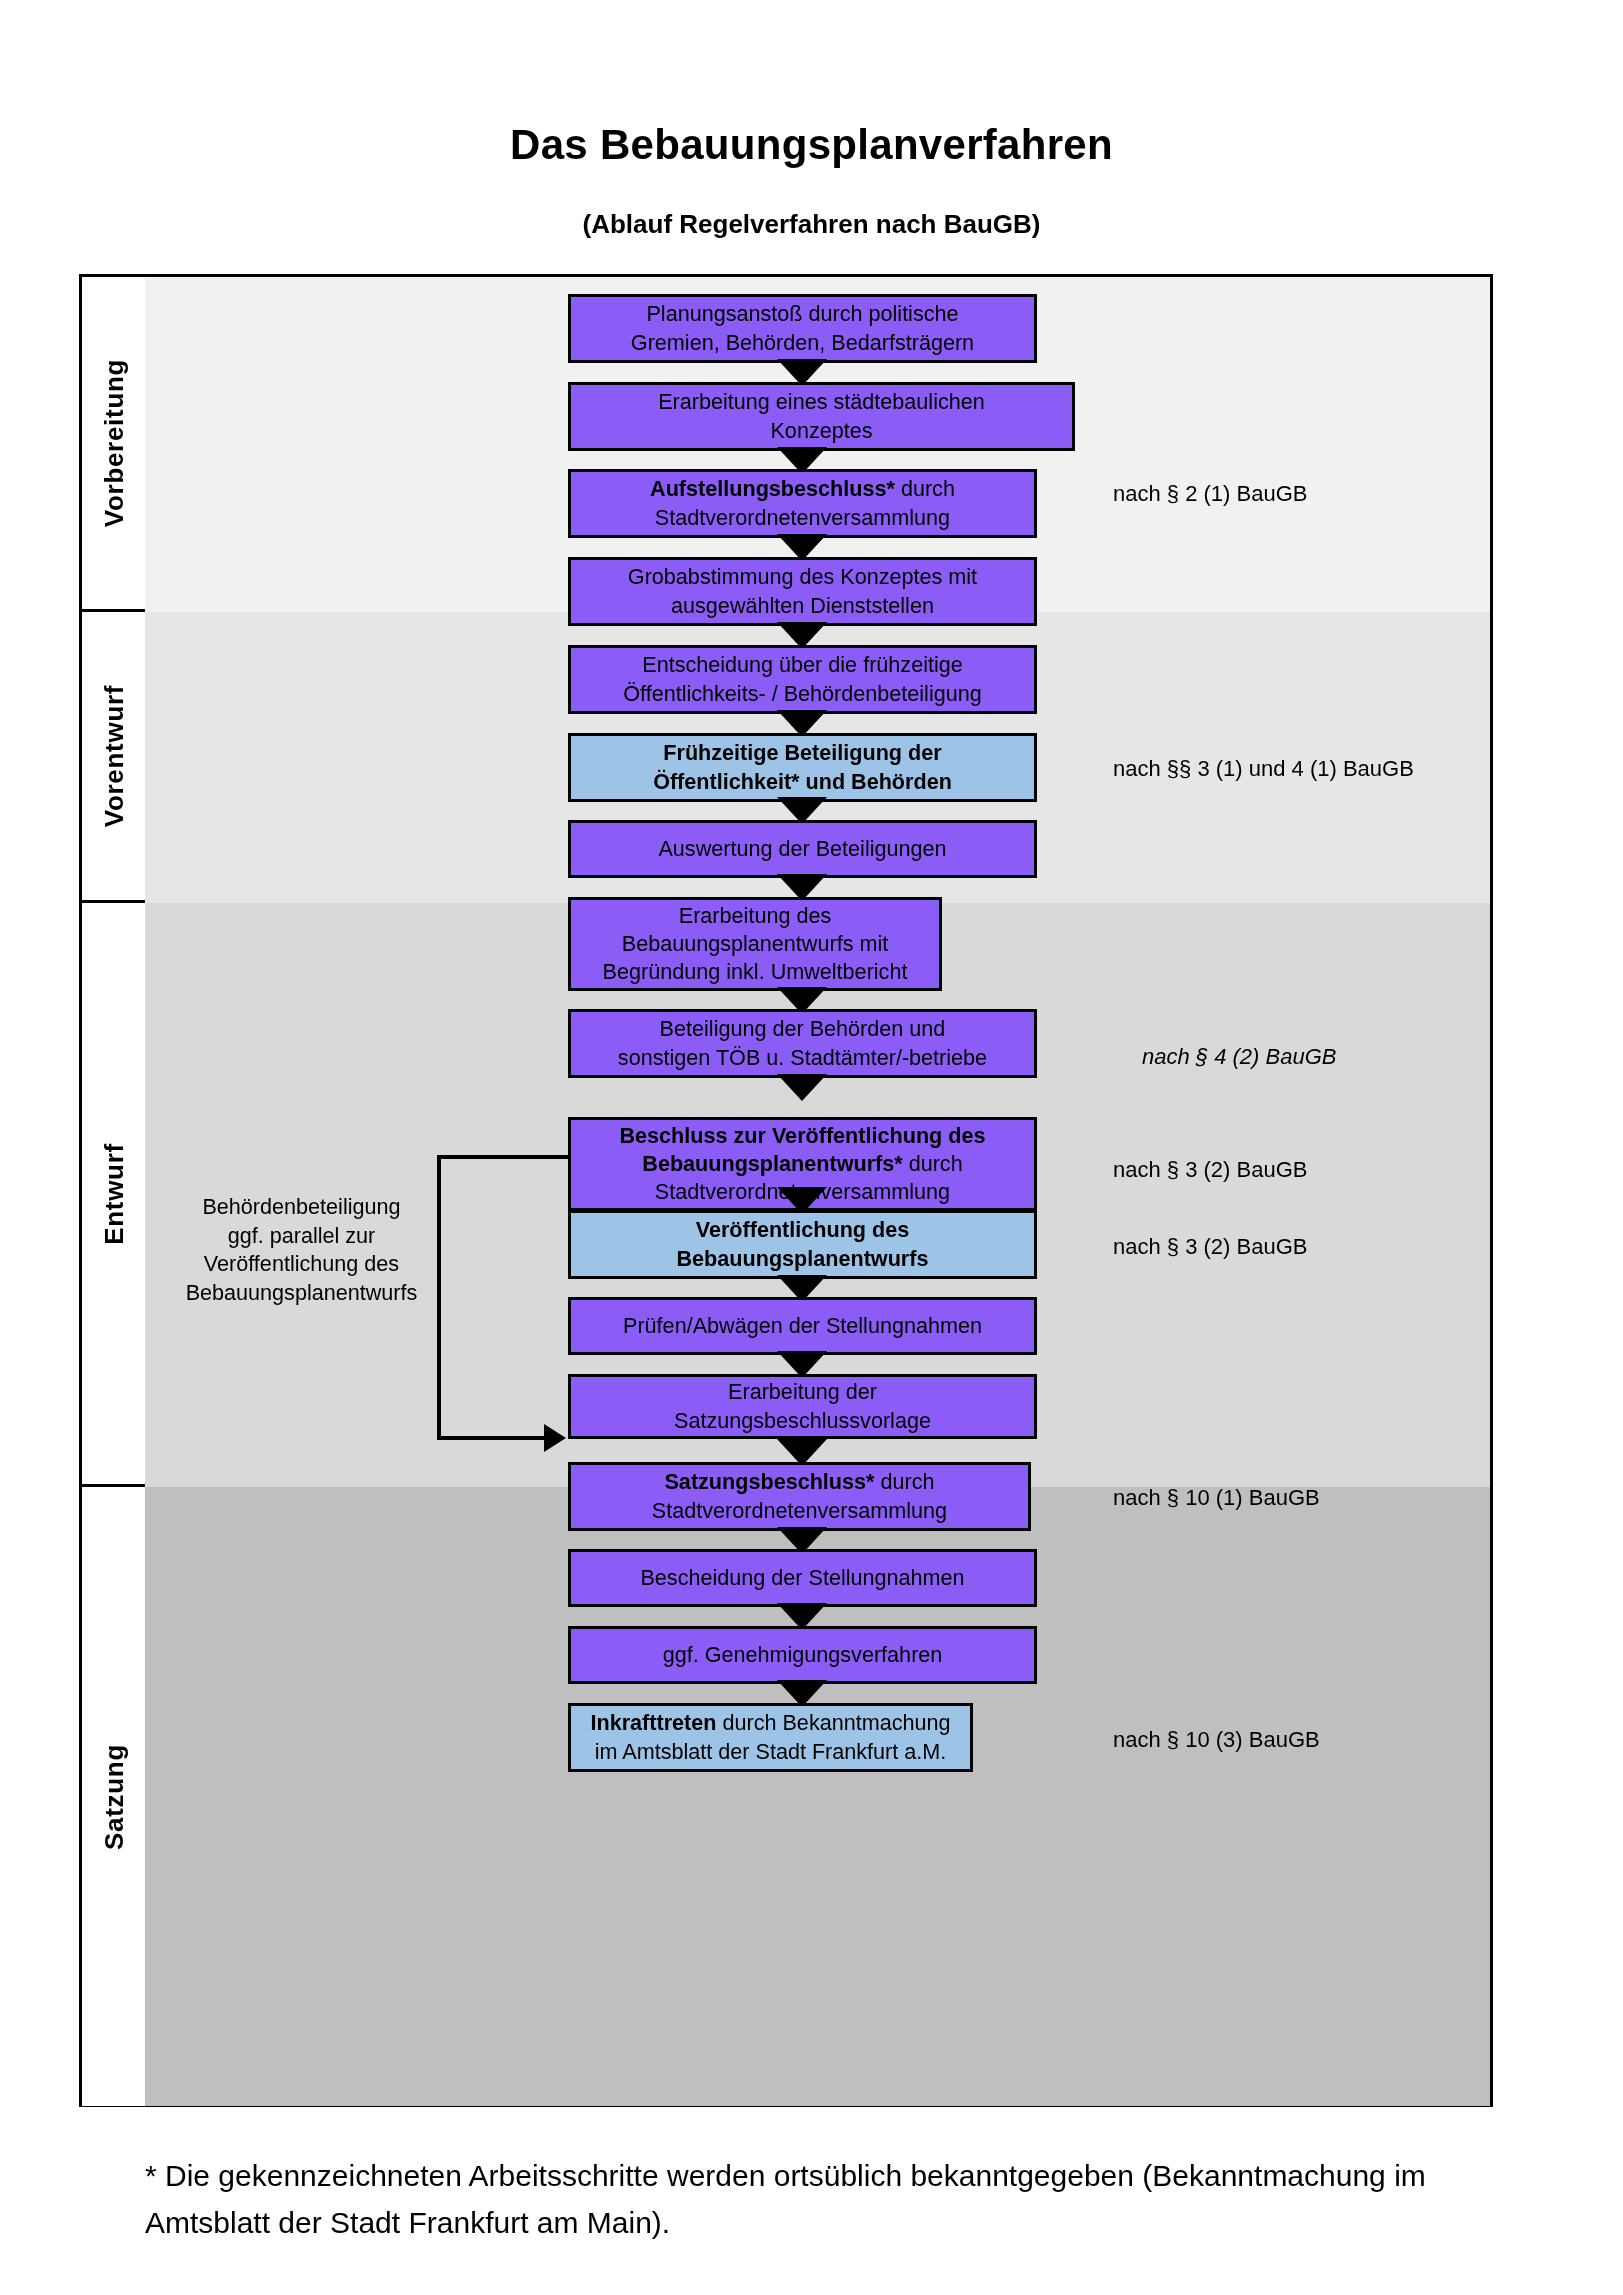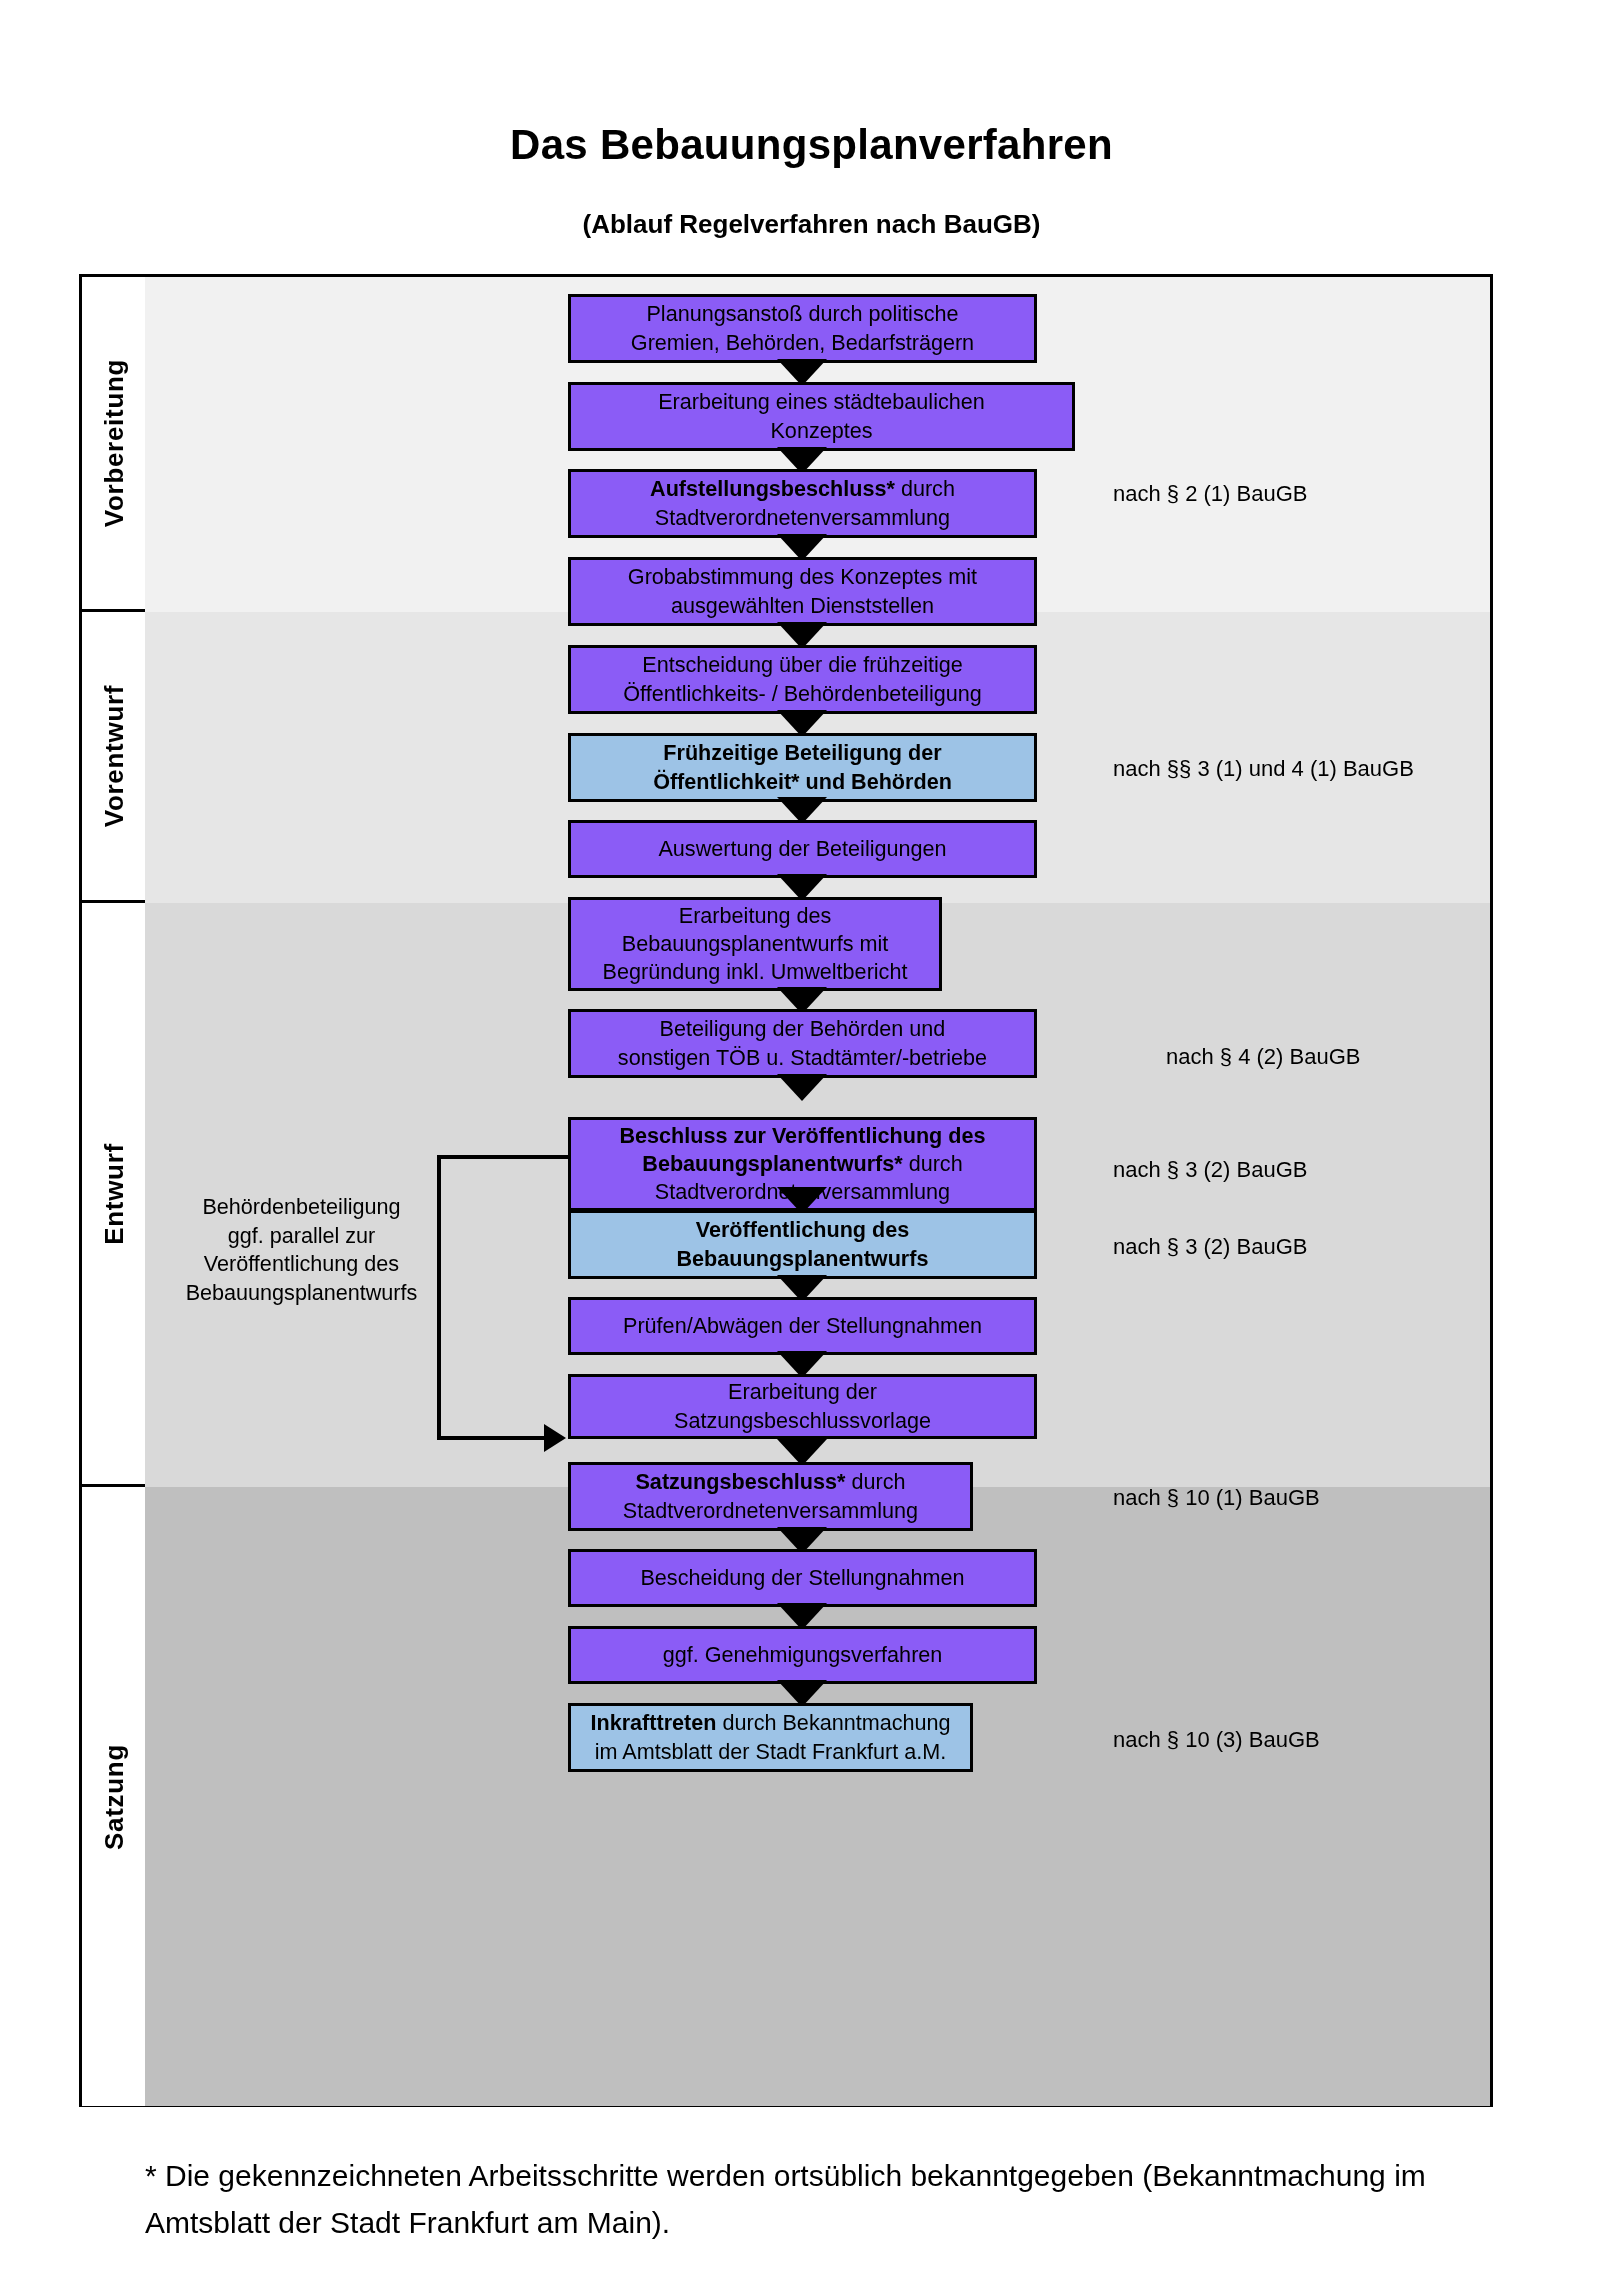--- a/index.html
+++ b/index.html
@@ -219,21 +219,21 @@
   <div class="arrow" style="left:695px;top:1074px;"></div>
 
   <div class="fbox" style="left:486px;top:1097px;width:469px;height:65px;">
     <span>
       <span>Erarbeitung der</span><br>
       <span>Satzungsbeschlussvorlage</span>
     </span>
   </div>
   <div class="arrow" style="left:695px;top:1162px;"></div>
 
-  <div class="fbox" style="left:486px;top:1185px;width:405px;height:69px;">
+  <div class="fbox" style="left:486px;top:1185px;width:463px;height:69px;">
     <span>
       <b>Satzungsbeschluss*</b>
       <span> durch</span><br>
       <span>Stadtverordnetenversammlung</span>
     </span>
   </div>
   <div class="arrow" style="left:695px;top:1250px;"></div>
 
   <div class="fbox" style="left:486px;top:1272px;width:469px;height:58px;">
     <span>Bescheidung der Stellungnahmen</span>
@@ -247,21 +247,21 @@
 
   <div class="fbox blue" style="left:486px;top:1426px;width:405px;height:69px;">
     <span>
       <b>Inkrafttreten</b><span> durch Bekanntmachung</span><br>
       <span>im Amtsblatt der Stadt Frankfurt a.M.</span>
     </span>
   </div>
 
   <div class="legal" style="left:1031px;top:204px;">nach § 2 (1) BauGB</div>
   <div class="legal" style="left:1031px;top:479px;">nach §§ 3 (1) und 4 (1) BauGB</div>
-  <div class="legal" style="left:1084px;top:767px;">nach § 4 (2) BauGB</div>
+  <div class="legal" style="left:1060px;top:767px;font-style:italic;">nach § 4 (2) BauGB</div>
   <div class="legal" style="left:1031px;top:880px;">nach § 3 (2) BauGB</div>
   <div class="legal" style="left:1031px;top:957px;">nach § 3 (2) BauGB</div>
   <div class="legal" style="left:1031px;top:1208px;">nach § 10 (1) BauGB</div>
   <div class="legal" style="left:1031px;top:1450px;">nach § 10 (3) BauGB</div>
 
 </div>
 
 <div id="footnote">* Die gekennzeichneten Arbeitsschritte werden ortsüblich bekanntgegeben (Bekanntmachung im Amtsblatt  der Stadt Frankfurt am Main).</div>
 
 

